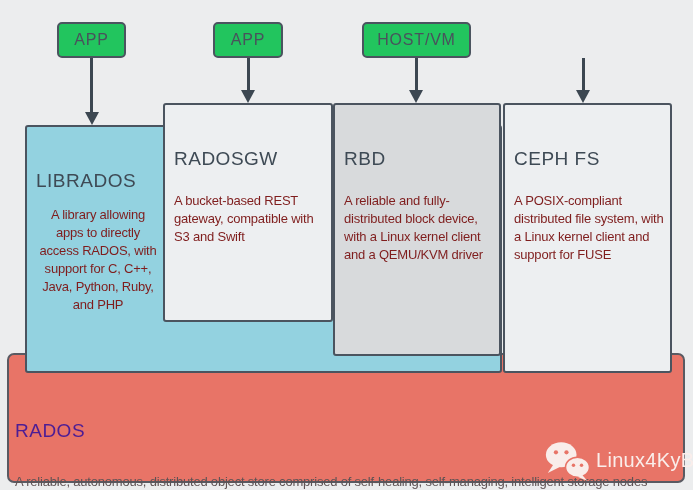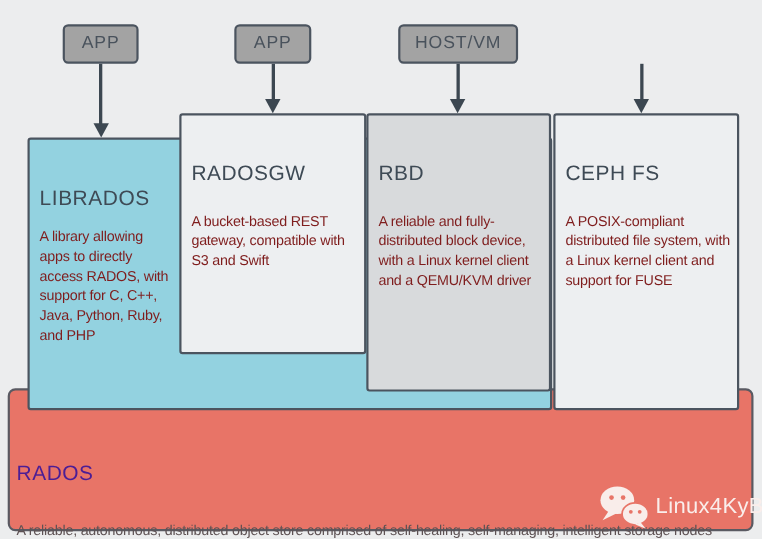--- a/index.html
+++ b/index.html
@@ -49,29 +49,29 @@
     white-space:nowrap;
   }
   .box-desc{
     margin-top:22px;
     font-size:13px;
     line-height:18px;
     letter-spacing:-0.2px;
     color:#7f1d1d;
   }
   #librados-box .inner{width:124px;right:auto;}
-  #librados-box .box-desc{margin-top:14px;}
+  #librados-box .box-desc{margin-top:14px;text-align:center;}
   #rados-box .inner{left:6px;top:28px;right:12px;}
   #rados-box .box-title{color:#4c1d95;}
   #rados-box .box-desc{margin-top:31px;max-width:660px;color:#5E5254;}
   
   .node{
     position:absolute;top:22px;height:36px;
     box-sizing:border-box;
-    background:#a3a3a3;
+    background:#22c55e;
     border:2px solid #4B545F;
     border-radius:5px;
     display:flex;align-items:center;justify-content:center;
     font-size:16px;letter-spacing:0.8px;color:#49525C;
   }
   #node-app1{left:57px;width:69px;}
   #node-app2{left:213px;width:70px;}
   #node-hostvm{left:362px;width:109px;}
   #node-client{left:543px;width:88px;}
   

